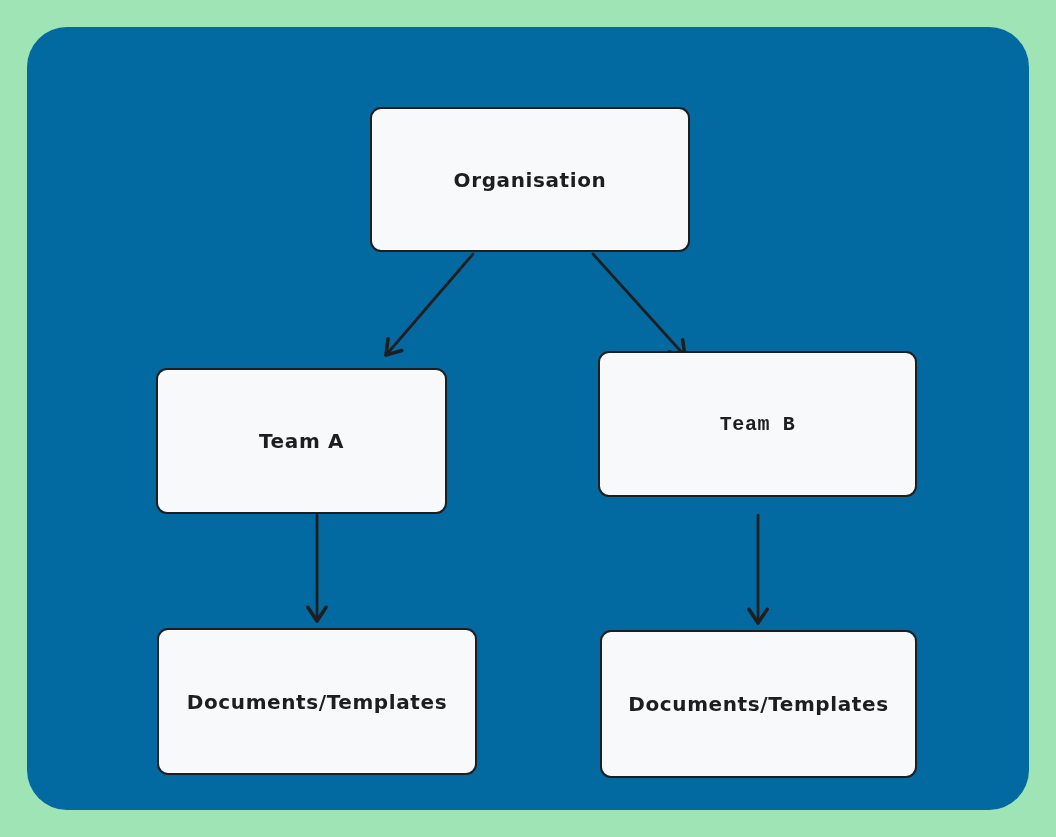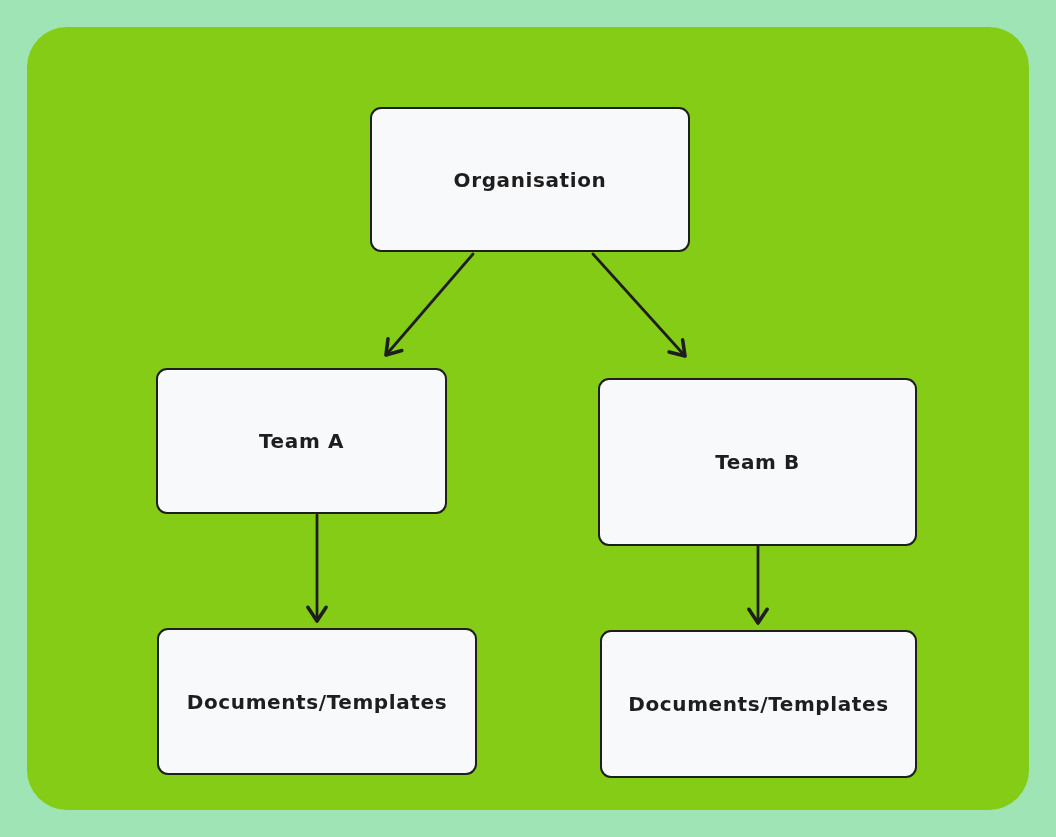--- a/index.html
+++ b/index.html
@@ -13,21 +13,21 @@
   body {
     background: #9fe4b4;
     position: relative;
   }
   .canvas-panel {
     position: absolute;
     left: 27px;
     top: 27px;
     width: 1002px;
     height: 783px;
-    background: #84cc16;
+    background: #0369a1;
     border-radius: 40px;
   }
   .node-box {
     position: absolute;
     box-sizing: border-box;
     border: 2.6px solid #1e1e1e;
     border-radius: 11px;
     background: #f8f9fb;
     display: flex;
     align-items: center;
@@ -36,21 +36,21 @@
   }
   .node-label {
     color: #1e1e1e;
     font-size: 20px;
     font-weight: 700;
     letter-spacing: 0.6px;
     white-space: nowrap;
   }
   .node-organisation          { left: 343px; top:  80px; width: 320px; height: 145px; }
   .node-team-a                { left: 129px; top: 341px; width: 291px; height: 146px; }
-  .node-team-b                { left: 571px; top: 351px; width: 319px; height: 168px; }
+  .node-team-b                { left: 571px; top: 324px; width: 319px; height: 146px; font-family: Liberation Mono, monospace; }
   .node-documents-templates-a { left: 130px; top: 601px; width: 320px; height: 147px; }
   .node-documents-templates-b { left: 573px; top: 603px; width: 317px; height: 148px; }
   .edges-layer {
     position: absolute;
     left: 0;
     top: 0;
     width: 1056px;
     height: 837px;
     z-index: 1;
     pointer-events: none;

